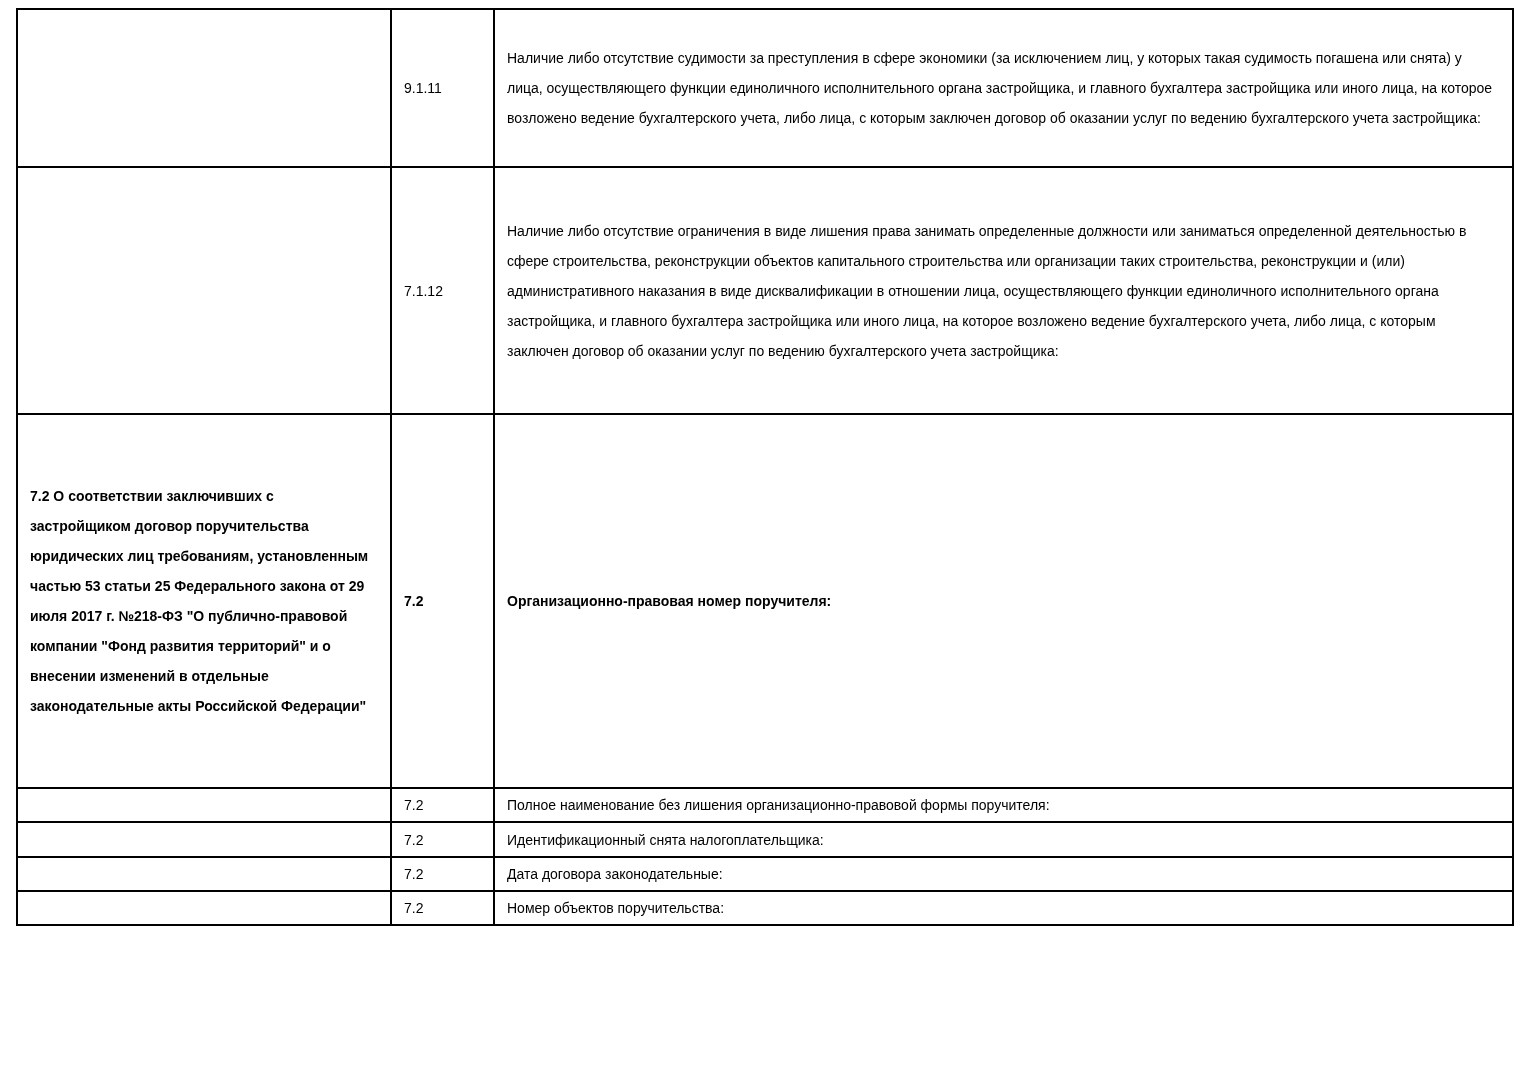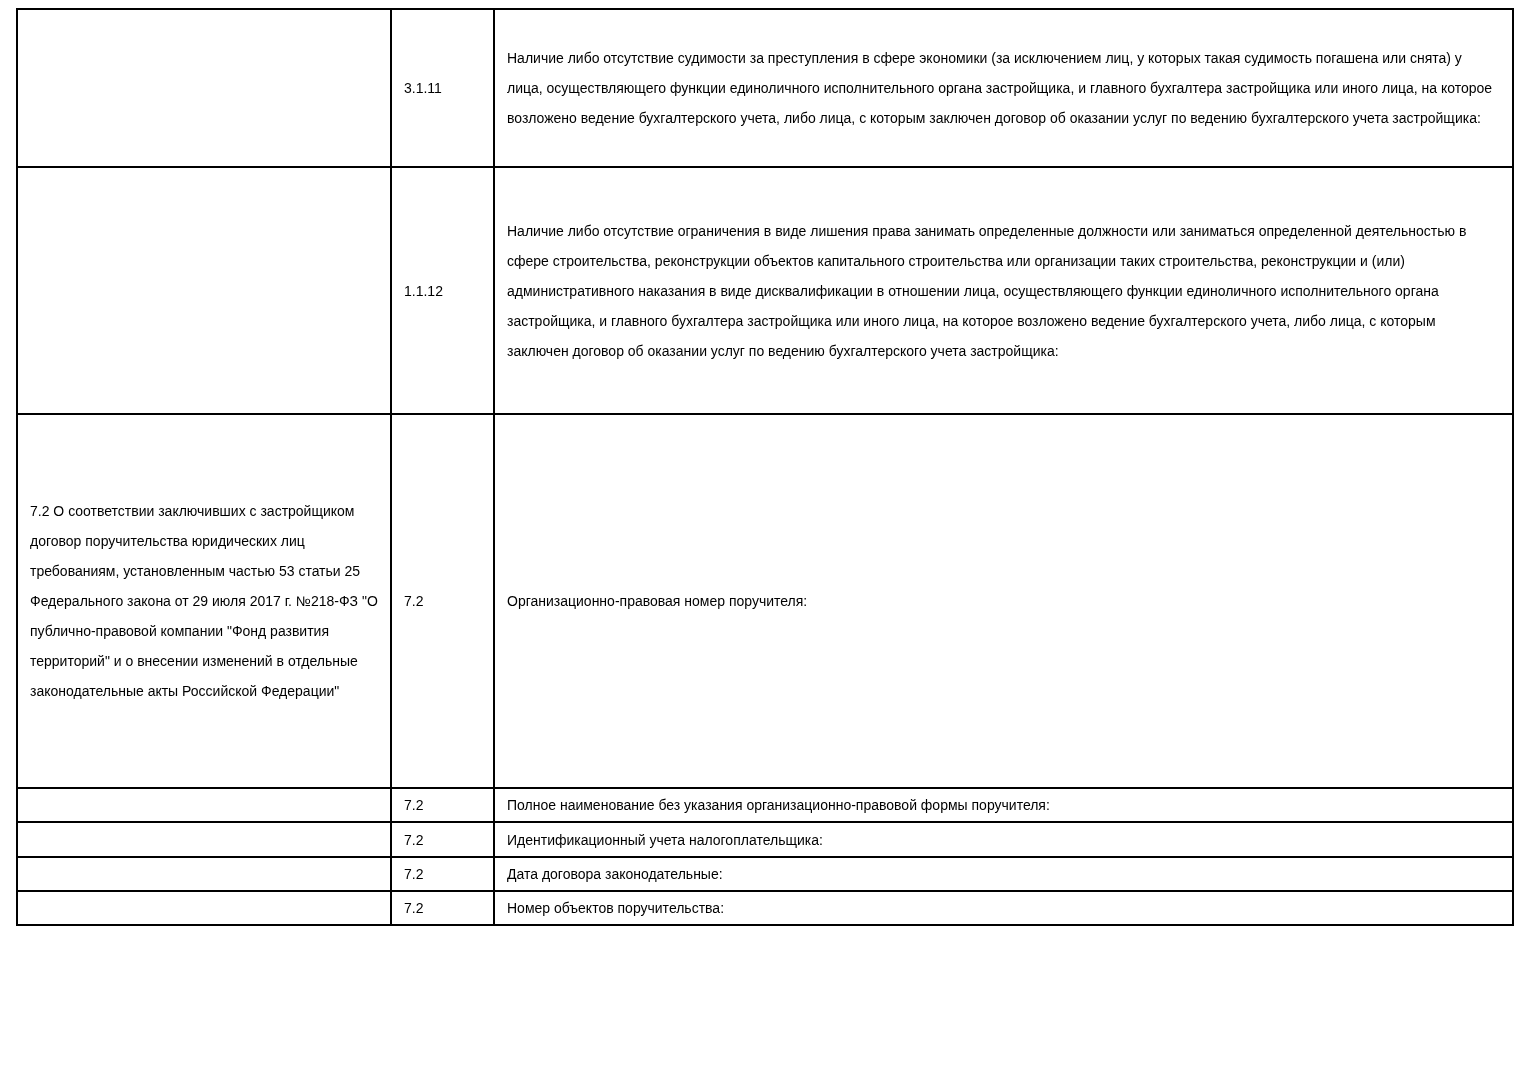--- a/index.html
+++ b/index.html
@@ -31,21 +31,21 @@
     vertical-align: middle;
     overflow: hidden;
     word-wrap: break-word;
   }
   col.c-section { width: 374px; }
   col.c-code    { width: 103px; }
   col.c-desc    { width: 1019px; }
 
   tr.r0 { height: 158px; }
   tr.r1 { height: 247px; }
-  tr.r2 { height: 374px; }
+  tr.r2 { height: 374px; font-weight: bold; }
   tr.r3 { height: 33px; }
   tr.r4 { height: 35px; }
   tr.r5 { height: 34px; }
   tr.r6 { height: 34px; }
 
   td.section { vertical-align: top; }
   td.code    { vertical-align: middle; }
   td.desc    { vertical-align: middle; }
 </style>
 </head>
@@ -53,42 +53,42 @@
 
 <table class="decl">
   <colgroup>
     <col class="c-section">
     <col class="c-code">
     <col class="c-desc">
   </colgroup>
   <tbody>
     <tr class="r0">
       <td class="section"></td>
-      <td class="code">3.1.11</td>
+      <td class="code">9.1.11</td>
       <td class="desc">Наличие либо отсутствие судимости за преступления в сфере экономики (за исключением лиц, у которых такая судимость погашена или снята) у лица, осуществляющего функции единоличного исполнительного органа застройщика, и главного бухгалтера застройщика или иного лица, на которое возложено ведение бухгалтерского учета, либо лица, с которым заключен договор об оказании услуг по ведению бухгалтерского учета застройщика:</td>
     </tr>
     <tr class="r1">
       <td class="section"></td>
-      <td class="code">1.1.12</td>
+      <td class="code">7.1.12</td>
       <td class="desc">Наличие либо отсутствие ограничения в виде лишения права занимать определенные должности или заниматься определенной деятельностью в сфере строительства, реконструкции объектов капитального строительства или организации таких строительства, реконструкции и (или) административного наказания в виде дисквалификации в отношении лица, осуществляющего функции единоличного исполнительного органа застройщика, и главного бухгалтера застройщика или иного лица, на которое возложено ведение бухгалтерского учета, либо лица, с которым заключен договор об оказании услуг по ведению бухгалтерского учета застройщика:</td>
     </tr>
     <tr class="r2">
       <td class="section">7.2 О соответствии заключивших с застройщиком договор поручительства юридических лиц требованиям, установленным частью 53 статьи 25 Федерального закона от 29 июля 2017 г. №218-ФЗ "О публично-правовой компании "Фонд развития территорий" и о внесении изменений в отдельные законодательные акты Российской Федерации"</td>
       <td class="code">7.2</td>
       <td class="desc">Организационно-правовая номер поручителя:</td>
     </tr>
     <tr class="r3">
       <td class="section"></td>
       <td class="code">7.2</td>
-      <td class="desc">Полное наименование без указания организационно-правовой формы поручителя:</td>
+      <td class="desc">Полное наименование без лишения организационно-правовой формы поручителя:</td>
     </tr>
     <tr class="r4">
       <td class="section"></td>
       <td class="code">7.2</td>
-      <td class="desc">Идентификационный учета налогоплательщика:</td>
+      <td class="desc">Идентификационный снята налогоплательщика:</td>
     </tr>
     <tr class="r5">
       <td class="section"></td>
       <td class="code">7.2</td>
       <td class="desc">Дата договора законодательные:</td>
     </tr>
     <tr class="r6">
       <td class="section"></td>
       <td class="code">7.2</td>
       <td class="desc">Номер объектов поручительства:</td>

